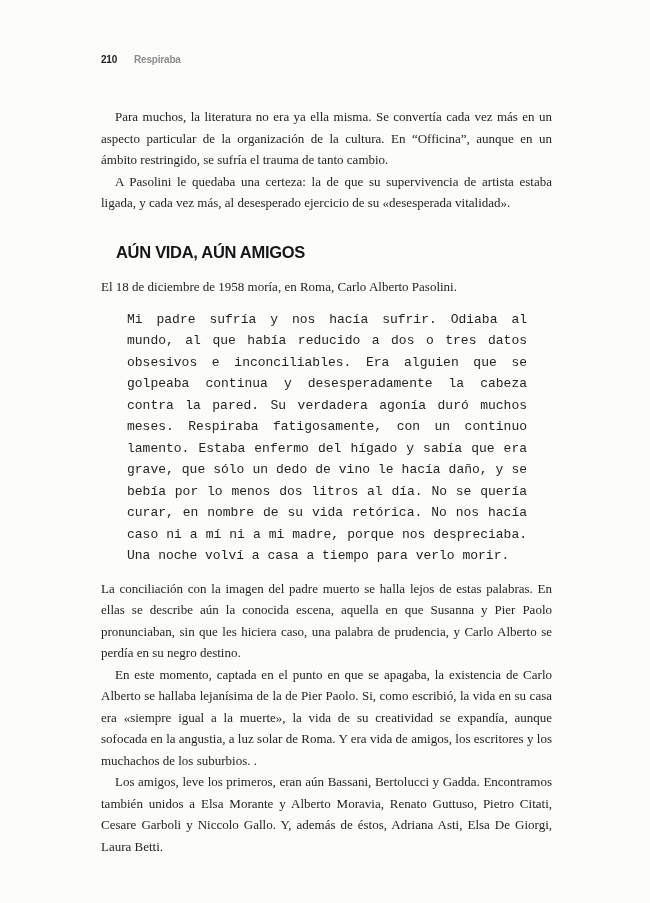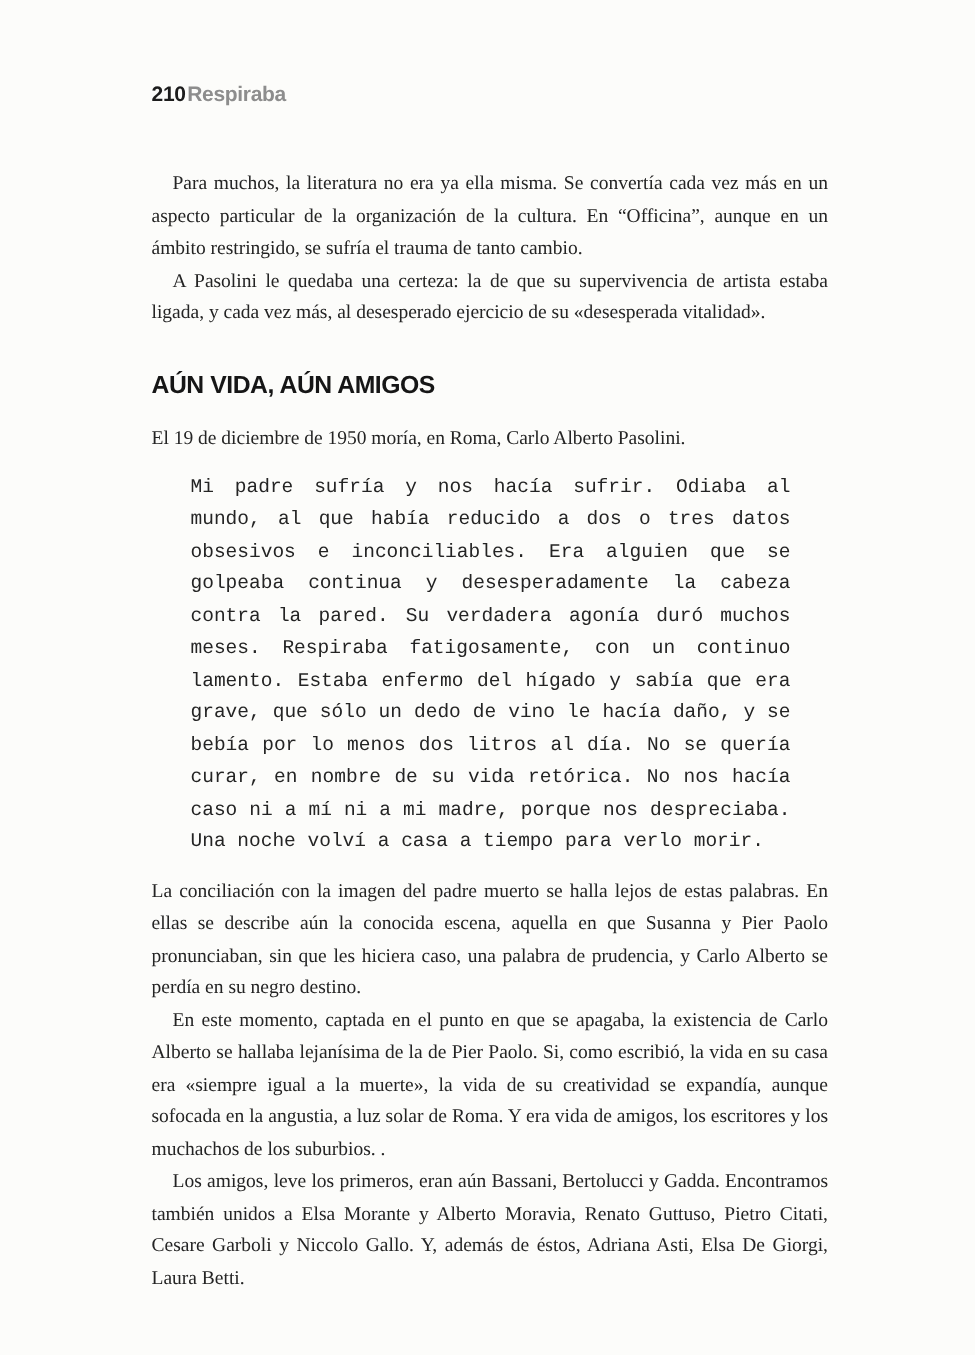--- a/index.html
+++ b/index.html
@@ -15,24 +15,24 @@
   .page {
     box-sizing: border-box;
     width: 650px;
     height: 903px;
     padding: 54px 98px 0 101px;
     background: #fcfcfa;
   }
   .running-header {
     display: flex;
     align-items: center;
-    gap: 1px;
+    gap: 17px;
     font-family: "Liberation Sans", "DejaVu Sans", sans-serif;
     font-weight: bold;
-    font-size: 14px;
+    font-size: 10px;
     letter-spacing: -0.2px;
   }
   .running-header .page-number {
     color: #1c1c1c;
   }
   .running-header .running-title {
     color: #8d8d8d;
   }
   .body-text {
     margin-top: 41px;
@@ -47,21 +47,21 @@
   }
   .body-text p.indent {
     text-indent: 14px;
   }
   .section-heading {
     font-family: "Liberation Sans", "DejaVu Sans", sans-serif;
     font-weight: bold;
     font-size: 16.5px;
     letter-spacing: -0.3px;
     color: #161616;
-    margin: 28px 0 13px 0;
+    margin: 28px 0 13px 15px;
     text-align: left;
   }
   blockquote.quote-block {
     margin: 11px 0;
     padding: 0 25px 0 26px;
     font-family: Liberation Mono, monospace;
   }
 </style>
 </head>
 <body>
@@ -70,20 +70,20 @@
 
   <div class="running-header">
     <span class="page-number">210</span>
     <span class="running-title">Respiraba</span>
   </div>
 
   <main class="body-text" id="content">
       <p class="indent">Para muchos, la literatura no era ya ella misma. Se convertía cada vez más en un aspecto particular de la organización de la cultura. En “Officina”, aunque en un ámbito restringido, se sufría el trauma de tanto cambio.</p>
       <p class="indent">A Pasolini le quedaba una certeza: la de que su supervivencia de artista estaba ligada, y cada vez más, al desesperado ejercicio de su «desesperada vitalidad».</p>
       <h2 class="section-heading">AÚN VIDA, AÚN AMIGOS</h2>
-      <p class="">El 19 de diciembre de 1950 moría, en Roma, Carlo Alberto Pasolini.</p>
+      <p class="">El 18 de diciembre de 1958 moría, en Roma, Carlo Alberto Pasolini.</p>
       <blockquote class="quote-block">Mi padre sufría y nos hacía sufrir. Odiaba al mundo, al que había reducido a dos o tres datos obsesivos e inconciliables. Era alguien que se golpeaba continua y desesperadamente la cabeza contra la pared. Su verdadera agonía duró muchos meses. Respiraba fatigosamente, con un continuo lamento. Estaba enfermo del hígado y sabía que era grave, que sólo un dedo de vino le hacía daño, y se bebía por lo menos dos litros al día. No se quería curar, en nombre de su vida retórica. No nos hacía caso ni a mí ni a mi madre, porque nos despreciaba. Una noche volví a casa a tiempo para verlo morir.</blockquote>
       <p class="">La conciliación con la imagen del padre muerto se halla lejos de estas palabras. En ellas se describe aún la conocida escena, aquella en que Susanna y Pier Paolo pronunciaban, sin que les hiciera caso, una palabra de prudencia, y Carlo Alberto se perdía en su negro destino.</p>
       <p class="indent">En este momento, captada en el punto en que se apagaba, la existencia de Carlo Alberto se hallaba lejanísima de la de Pier Paolo. Si, como escribió, la vida en su casa era «siempre igual a la muerte», la vida de su creatividad se expandía, aunque sofocada en la angustia, a luz solar de Roma. Y era vida de amigos, los escritores y los muchachos de los suburbios. .</p>
       <p class="indent">Los amigos, leve los primeros, eran aún Bassani, Bertolucci y Gadda. Encontramos también unidos a Elsa Morante y Alberto Moravia, Renato Guttuso, Pietro Citati, Cesare Garboli y Niccolo Gallo. Y, además de éstos, Adriana Asti, Elsa De Giorgi, Laura Betti.</p>
     </main>
 
 </div>
 
 </body></html>

